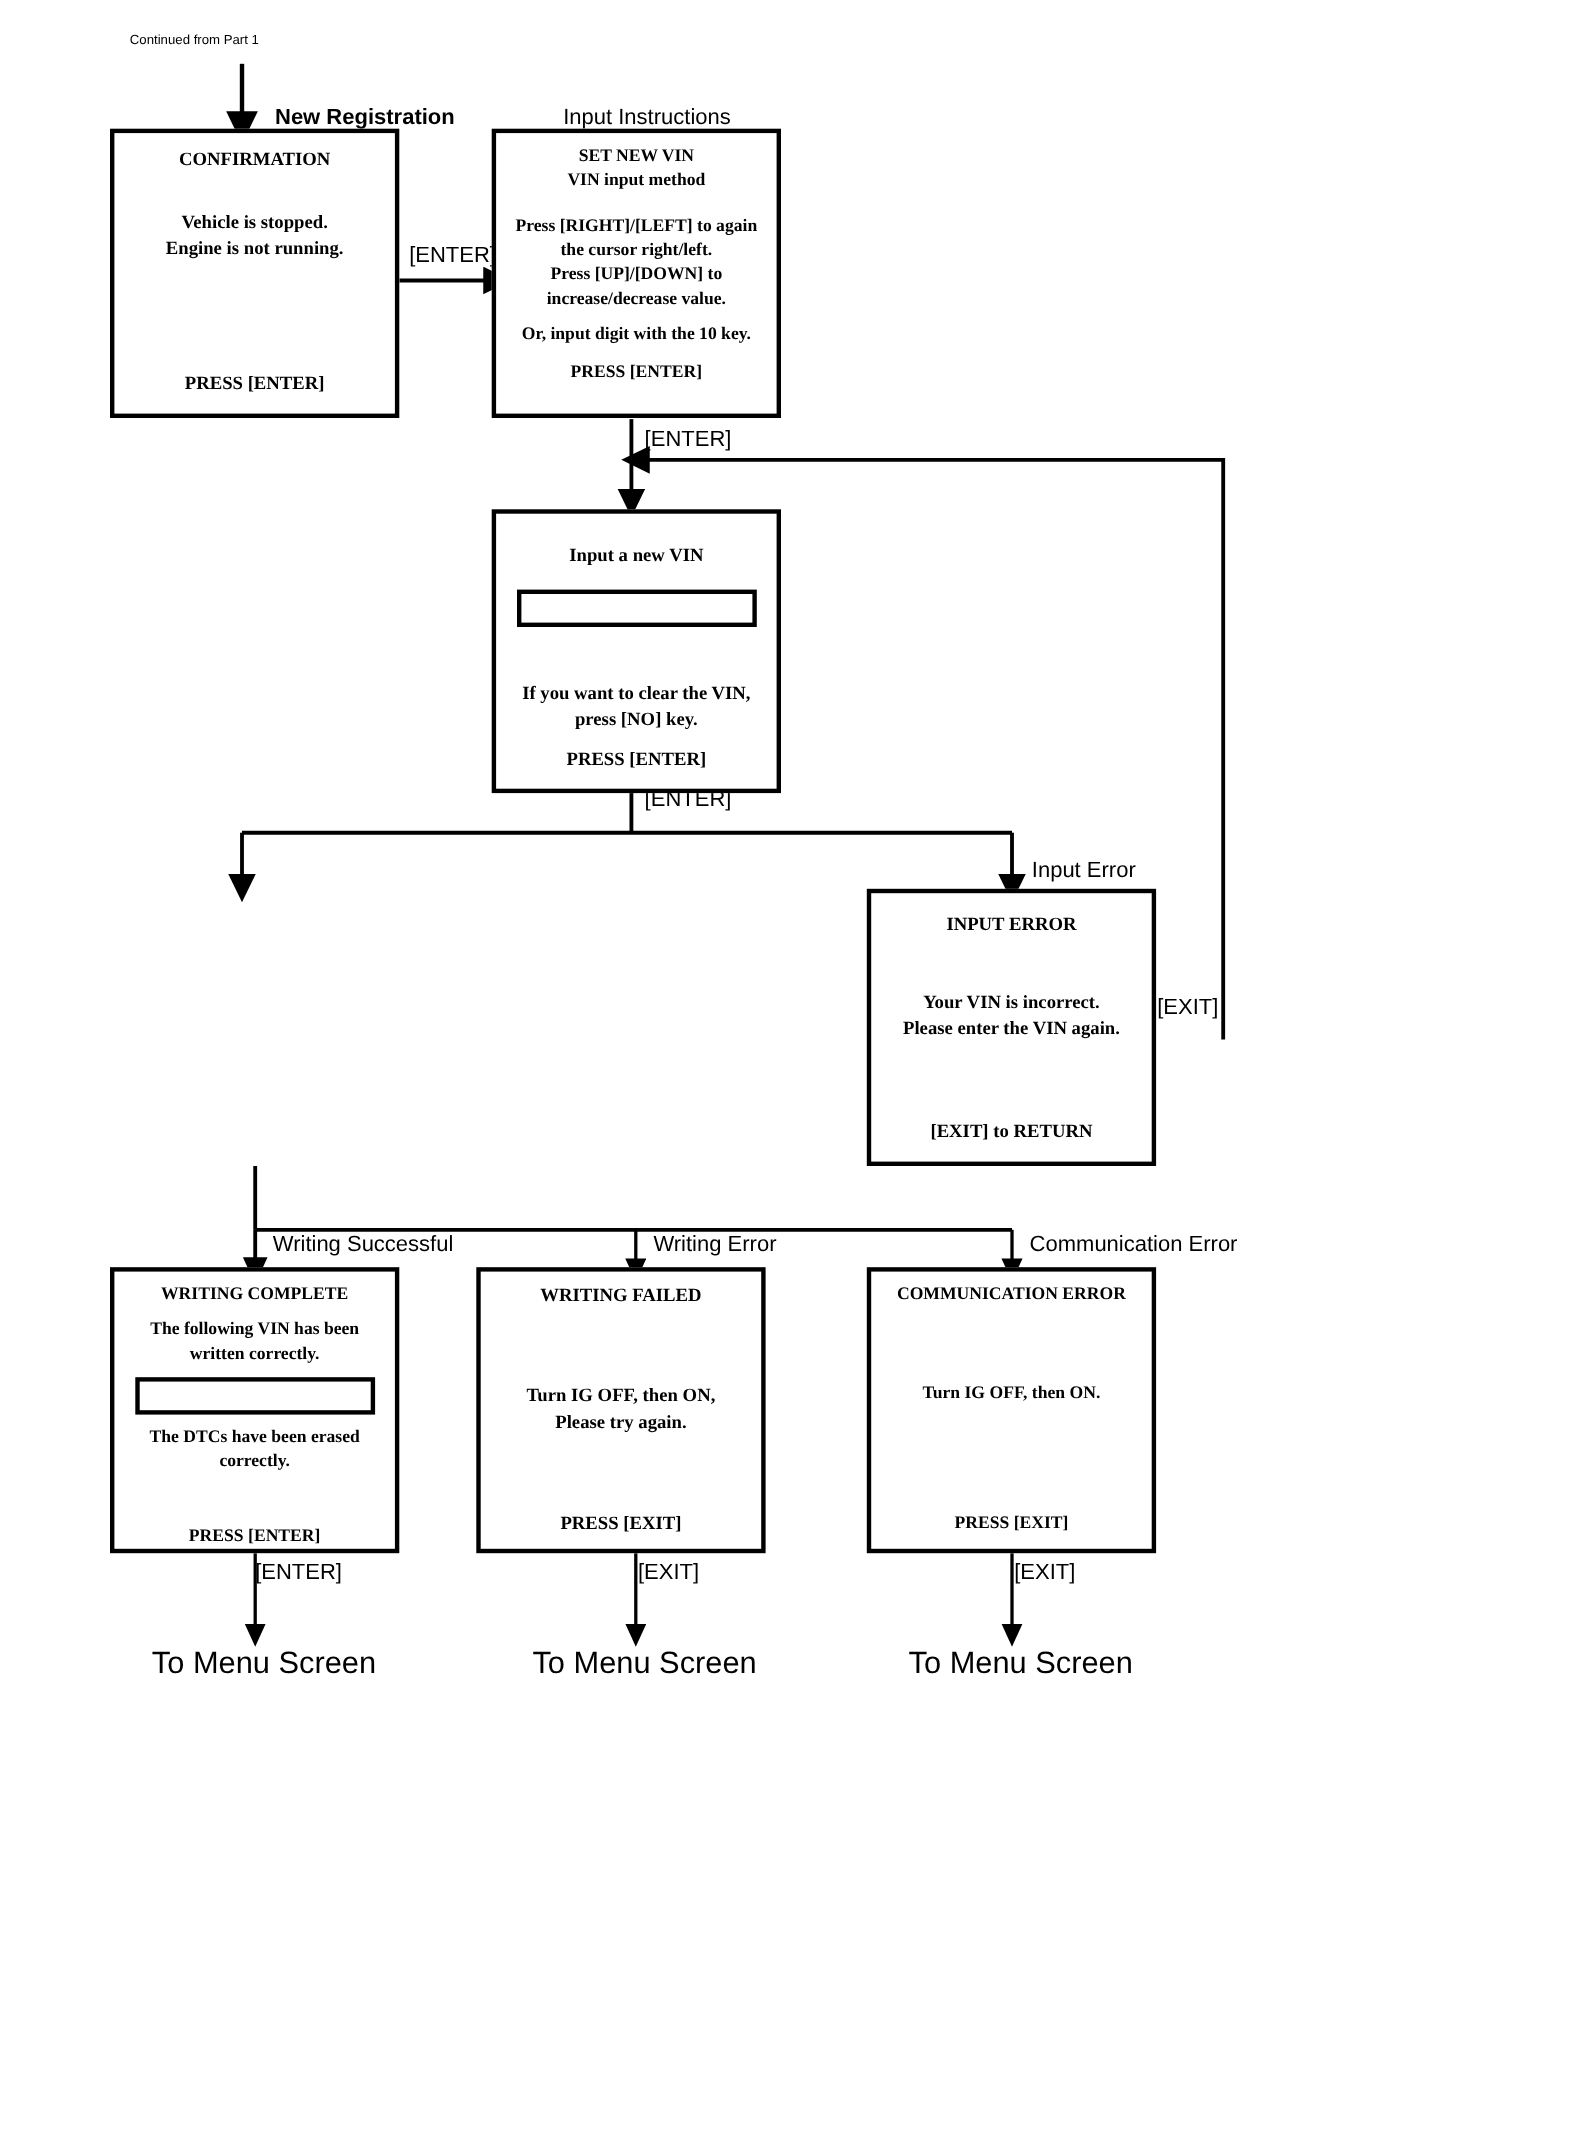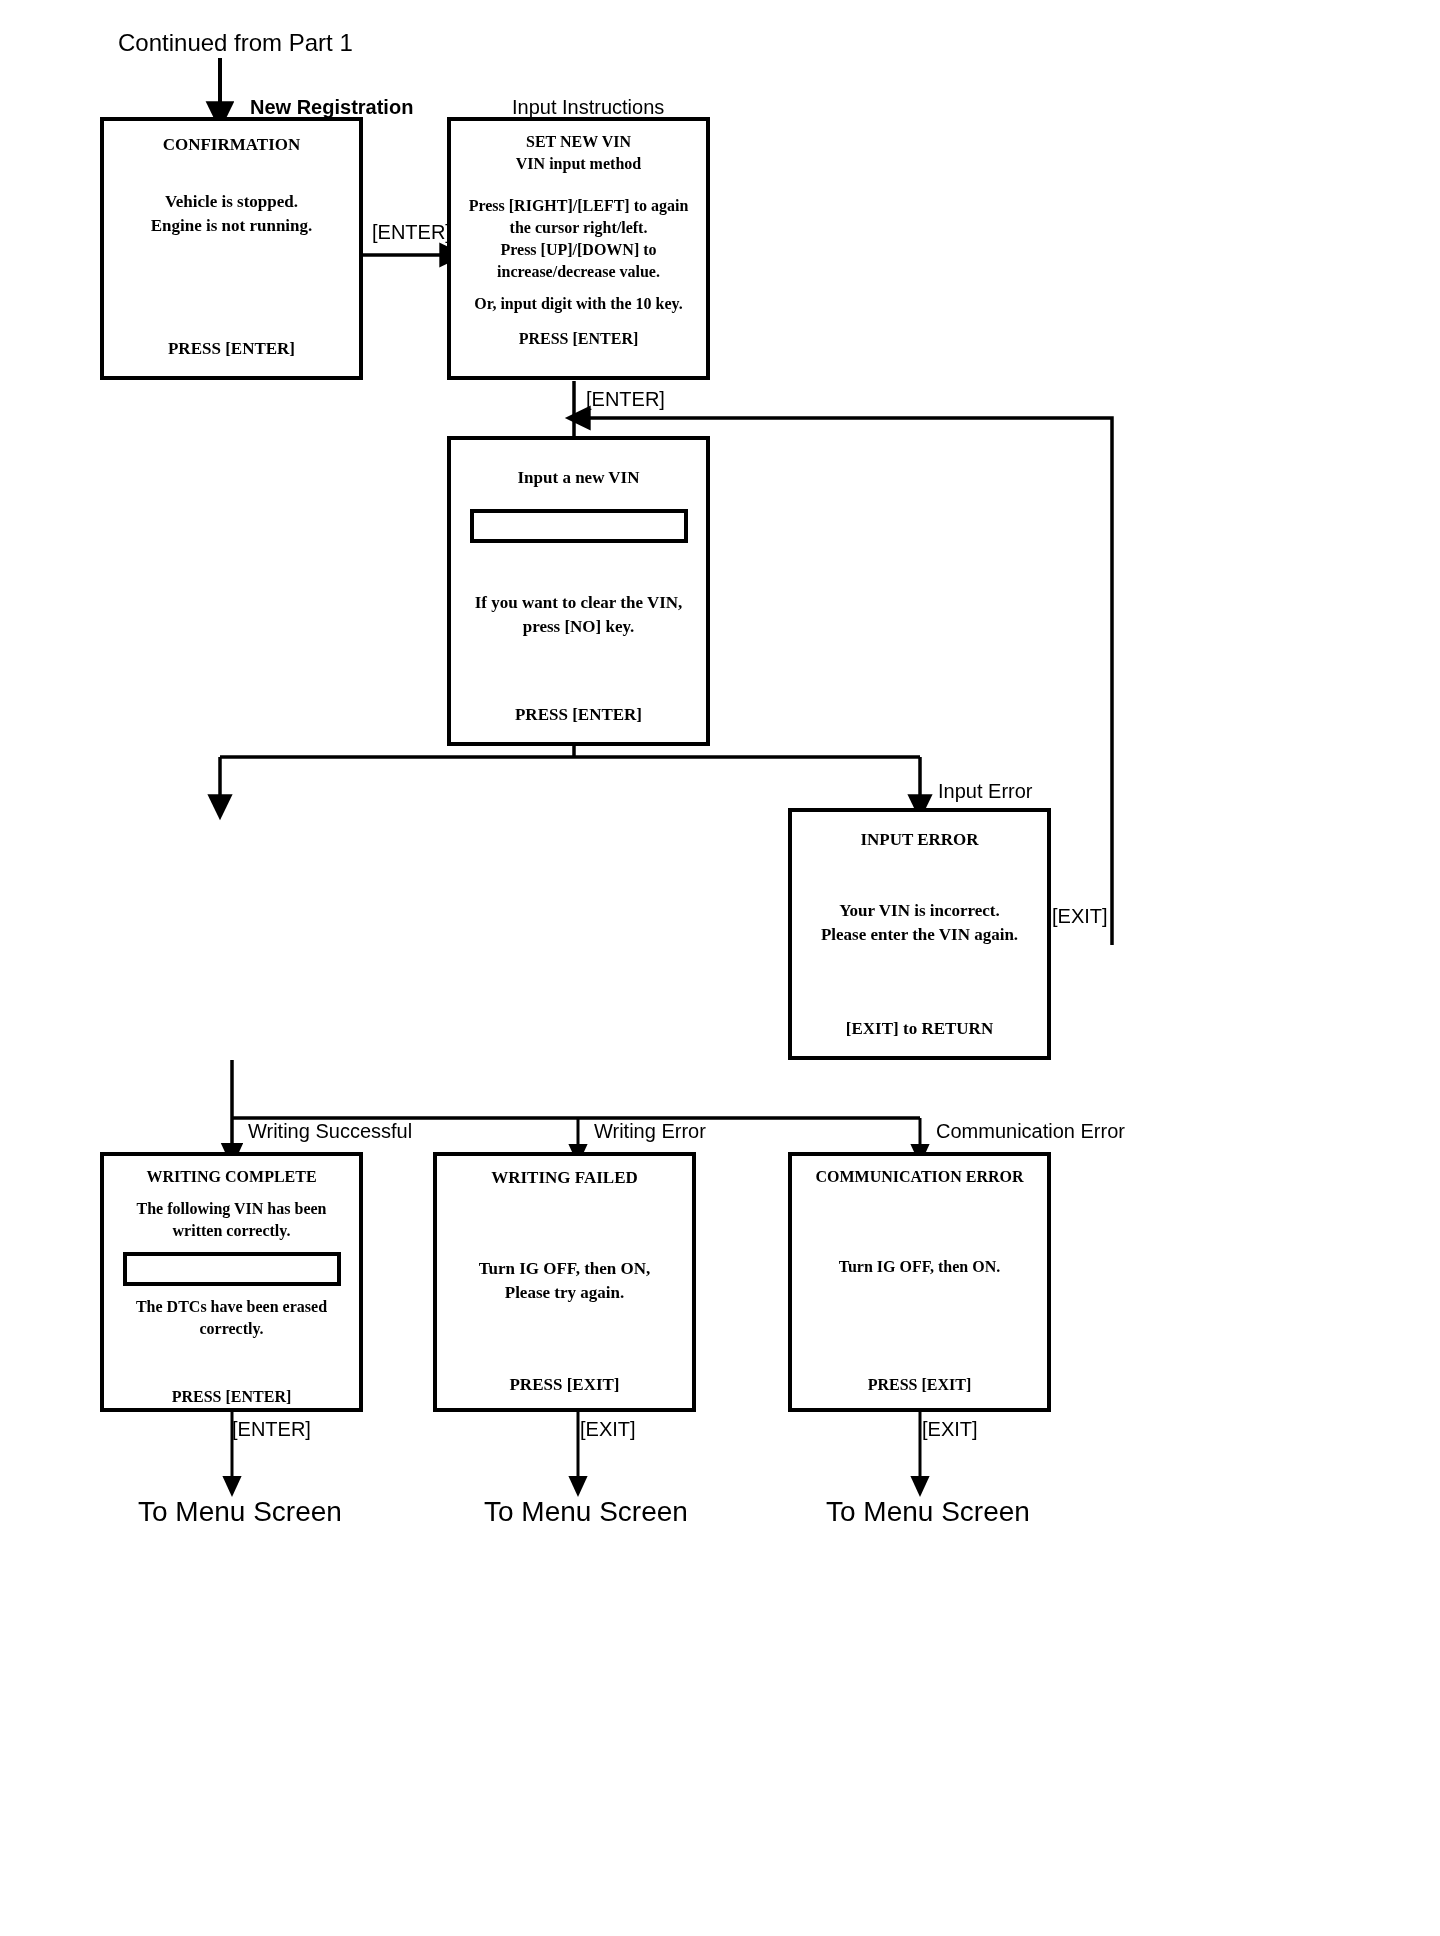--- a/index.html
+++ b/index.html
@@ -104,21 +104,21 @@
     <path d="M 232,1118 L 920,1118" fill="none" stroke="#000" stroke-width="3.5"></path>
     <line x1="232" y1="1118" x2="232" y2="1150" stroke="#000" stroke-width="3.5" marker-end="url(#ahw)"></line>
     <line x1="578" y1="1118" x2="578" y2="1150" stroke="#000" stroke-width="3" marker-end="url(#ahw)"></line>
     <line x1="920" y1="1118" x2="920" y2="1150" stroke="#000" stroke-width="3" marker-end="url(#ahw)"></line>
 
     <line x1="232" y1="1412" x2="232" y2="1482" stroke="#000" stroke-width="3" marker-end="url(#ahw)"></line>
     <line x1="578" y1="1412" x2="578" y2="1482" stroke="#000" stroke-width="3" marker-end="url(#ahw)"></line>
     <line x1="920" y1="1412" x2="920" y2="1482" stroke="#000" stroke-width="3" marker-end="url(#ahw)"></line>
   </svg>
 
-  <div class="lbl" style="left:118px; top:30px; font-size:24px;">Continued from Part 1</div>
+  <div class="lbl" style="left:118px; top:30px; font-size:12px;">Continued from Part 1</div>
 
   <div class="lbl" style="left:250px; top:96px; font-size:20px;font-weight:bold;">New Registration</div>
 
   <div class="lbl" style="left:512px; top:96px; font-size:20px;">Input Instructions</div>
 
   <div class="lbl" style="left:372px; top:221px; font-size:20px;">[ENTER]</div>
 
   <div class="lbl" style="left:586px; top:388px; font-size:20px;">[ENTER]</div>
 
   <div class="lbl" style="left:586px; top:716px; font-size:20px;">[ENTER]</div>
@@ -165,21 +165,21 @@
       <div>the cursor right/left.</div>
       <div>Press [UP]/[DOWN] to</div>
       <div>increase/decrease value.</div>
       <div class="gap-s"></div>
       <div>Or, input digit with the 10 key.</div>
       <div class="spacer"></div>
       <div>PRESS [ENTER]</div>
     </div>
   </div>
 
-  <div class="screen" style="left:447px; top:436px; width:263px; height:310px; font-size:17px;">
+  <div class="screen" style="left:447px; top:463px; width:263px; height:258px; font-size:17px;">
     <div class="screen-inner" style="padding:26px 10px 16px;">
       <div class="ttl">Input a new VIN</div>
       <div class="gap-m"></div>
       <div class="vinfield" style="width:218px; height:34px;"></div>
       <div class="gap-xl"></div>
       <div>If you want to clear the VIN,</div>
       <div>press [NO] key.</div>
       <div class="spacer"></div>
       <div>PRESS [ENTER]</div>
     </div>

